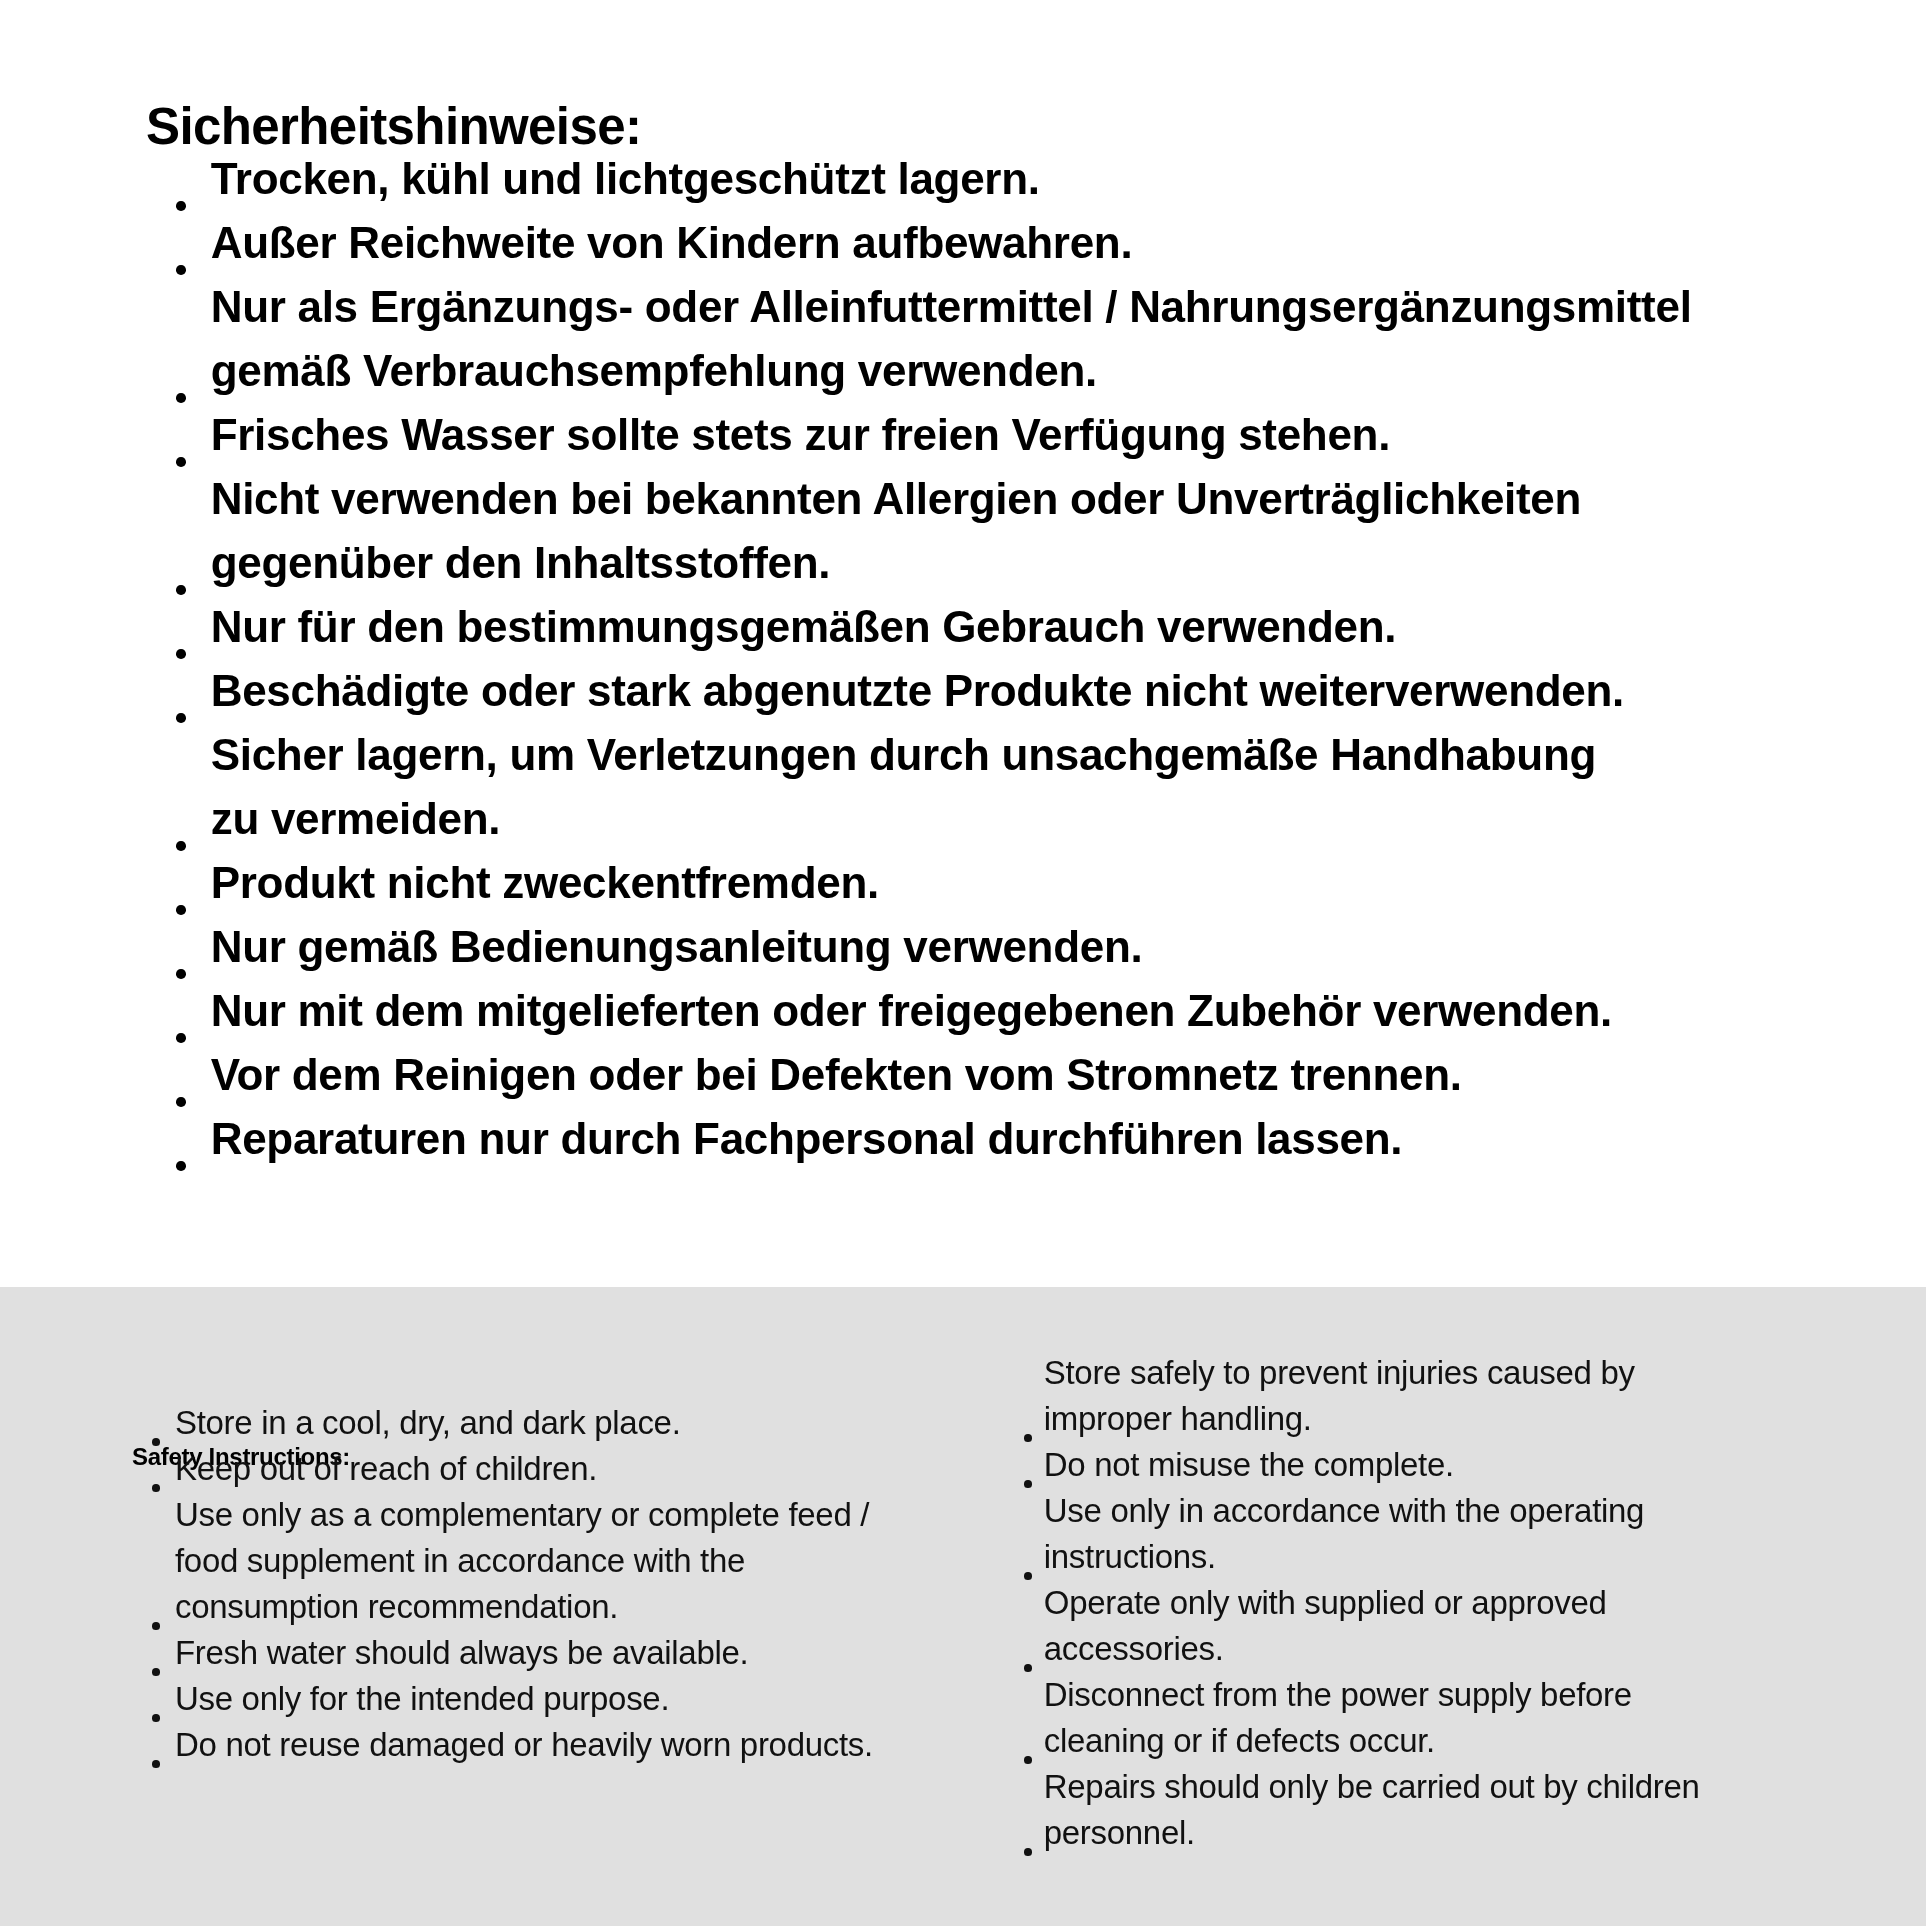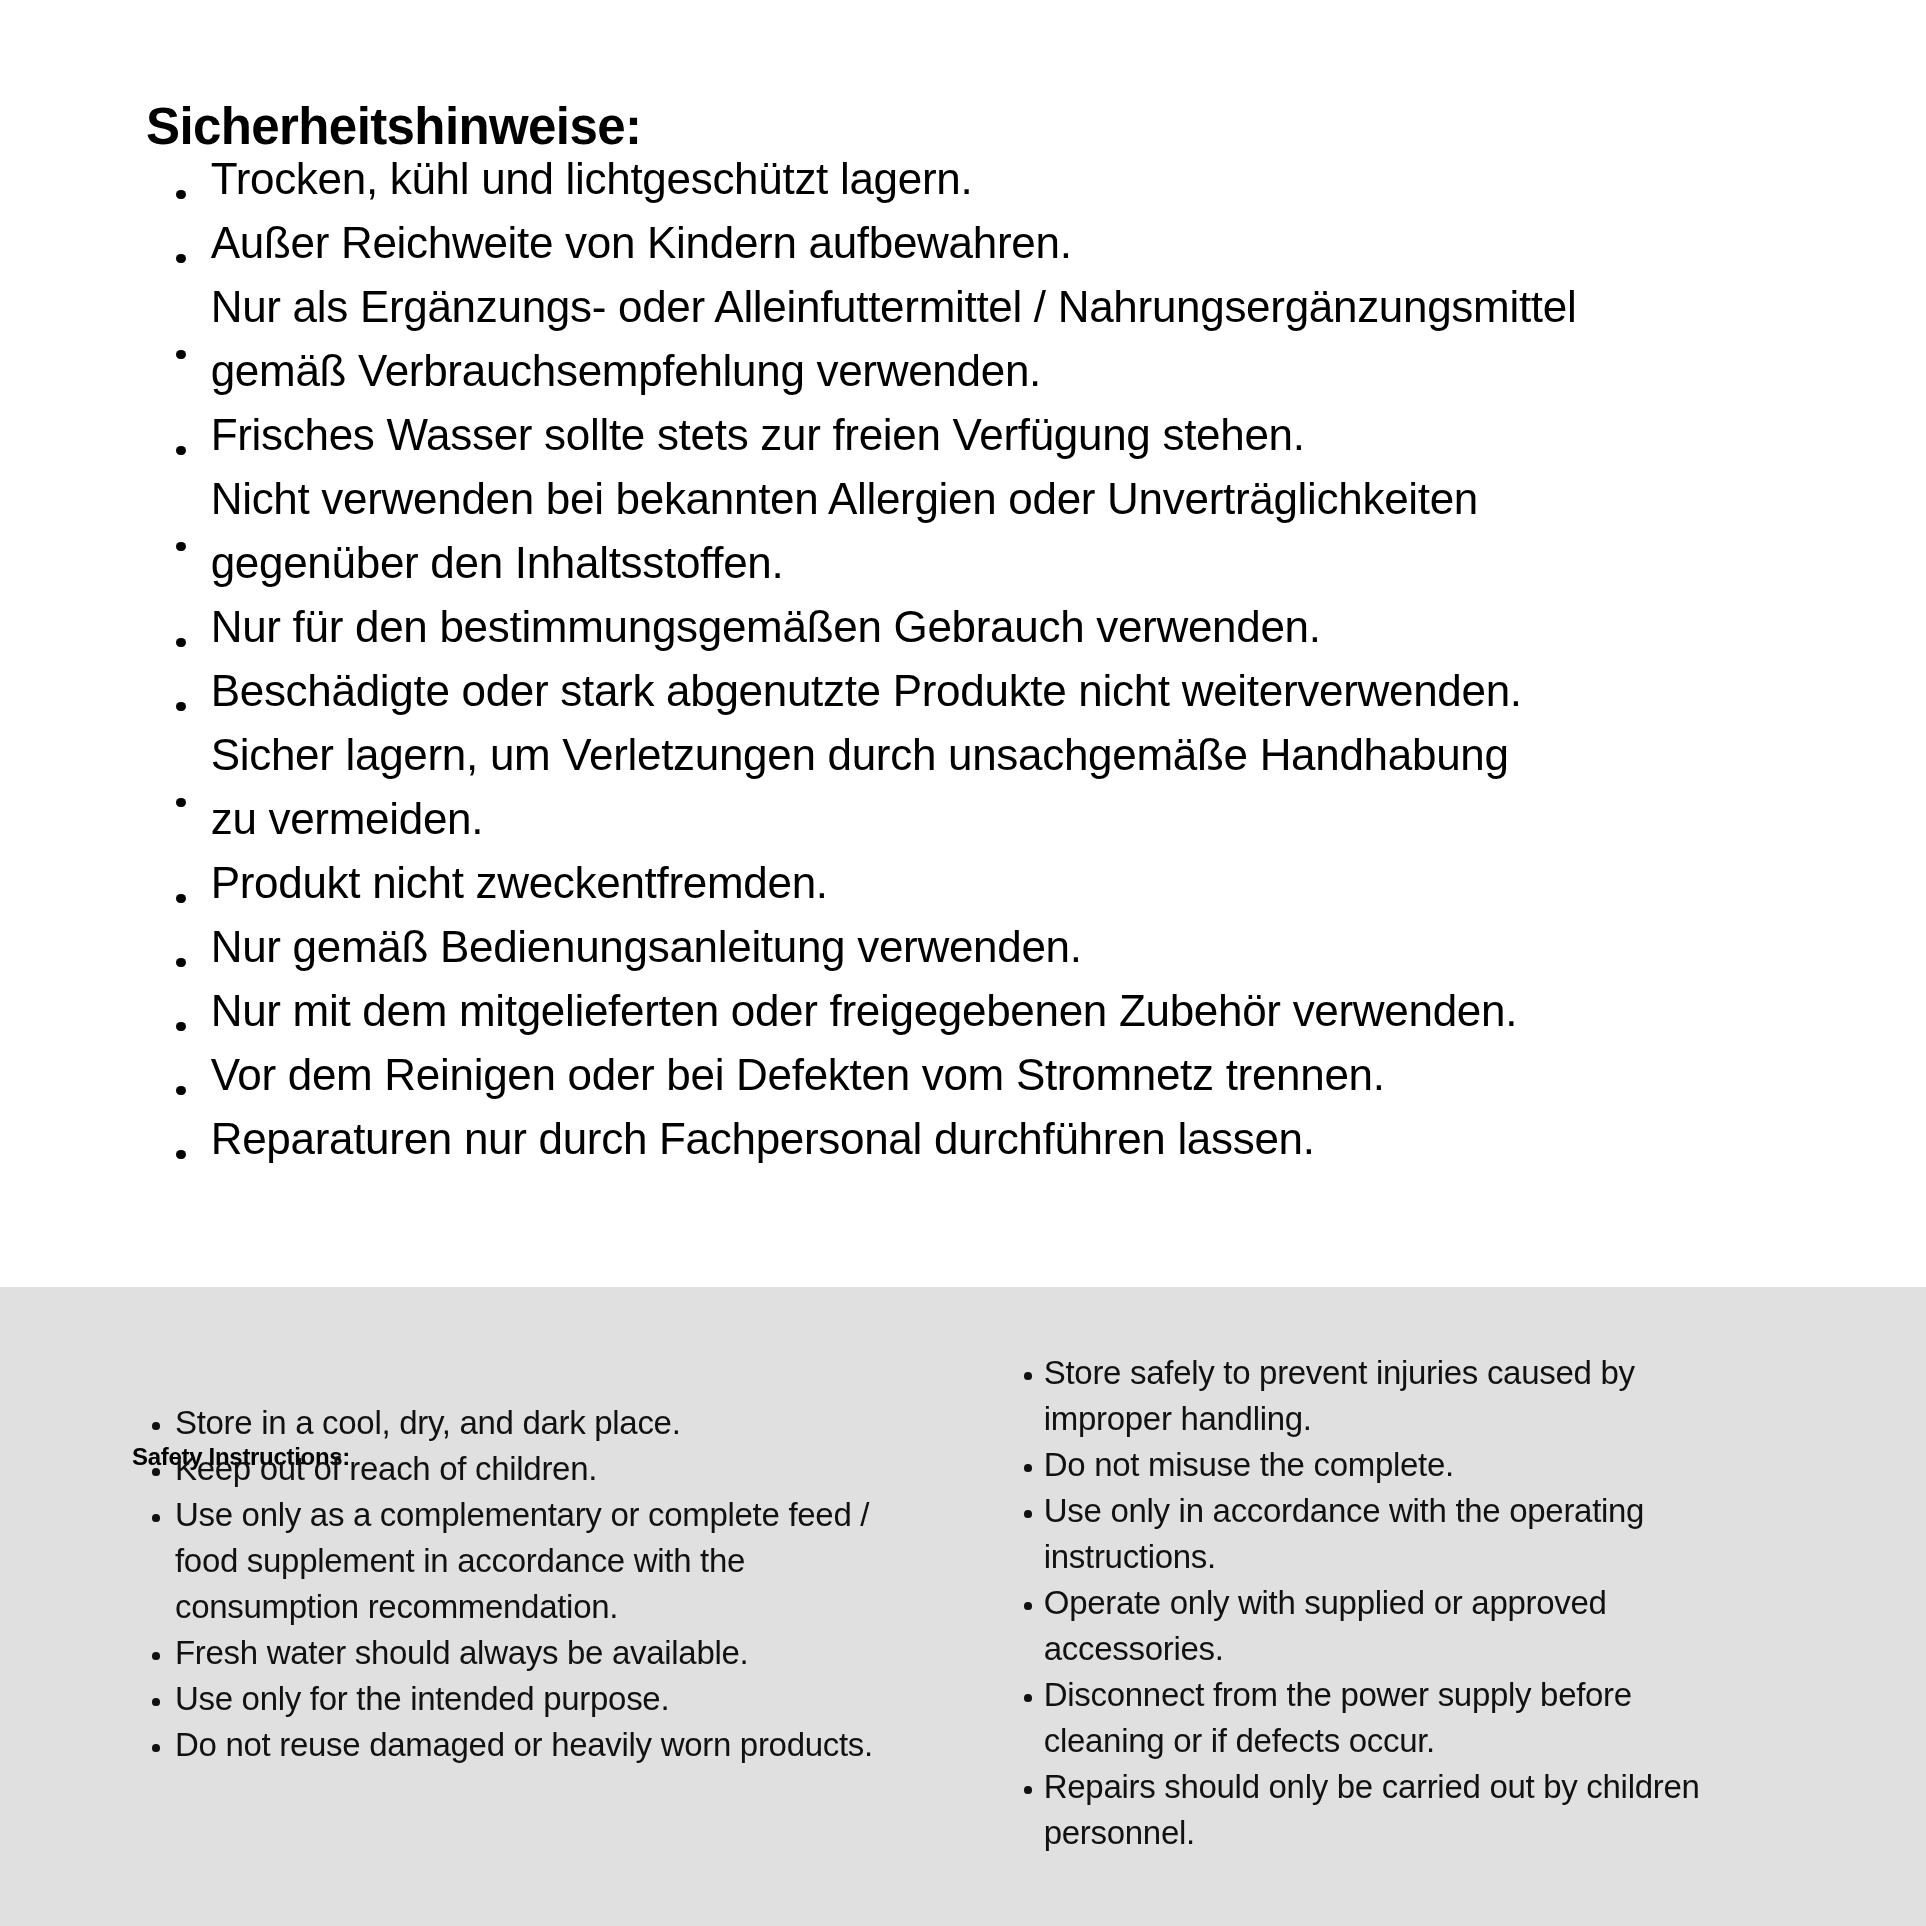--- a/index.html
+++ b/index.html
@@ -26,21 +26,21 @@
   }
   .de-list {
     position: absolute;
     left: 171px;
     top: 147px;
     font-size: 44px;
     line-height: 64px;
     letter-spacing: -0.3px;
     white-space: nowrap;
   }
-  .de-list .li { display: flex; align-items: center; }
+  .de-list .li { display: flex; align-items: flex-end; font-weight: bold; }
   .de-list .dot {
     flex: 0 0 auto;
     width: 9.6px; height: 9.6px;
     border-radius: 50%;
     background: #000;
     margin: 31px 25px 0 5.1px;
   }
 
   
   .en-panel {
@@ -62,21 +62,21 @@
   .en-list {
     position: absolute;
     font-size: 33px;
     line-height: 46px;
     letter-spacing: -0.3px;
     white-space: nowrap;
     color: #111111;
   }
   .en-list.left  { left: 148px;  top: 1400px; }
   .en-list.right { left: 1020px; top: 1350px; }
-  .en-list .li { display: flex; align-items: flex-start; }
+  .en-list .li { display: flex; align-items: flex-end; }
   .en-list .dot {
     flex: 0 0 auto;
     width: 7.7px; height: 7.7px;
     border-radius: 50%;
     background: #111;
     margin: 22px 0 0 3.9px;
   }
   .en-list.left  .dot { margin-right: 15.4px; }
   .en-list.right .dot { margin-right: 12.2px; }
 </style>

